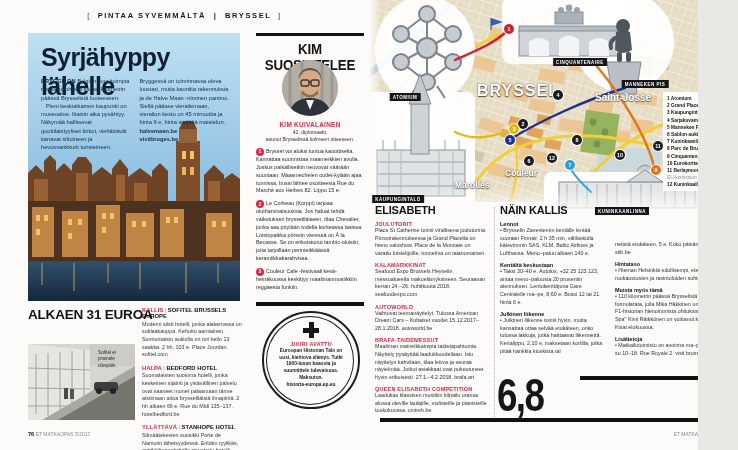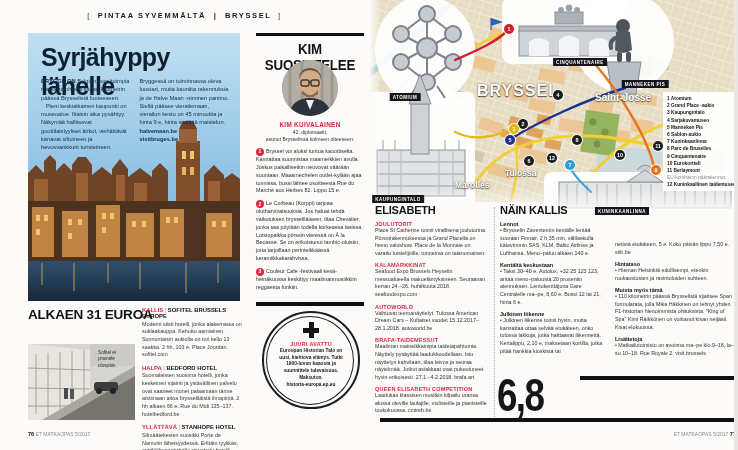--- a/index.html
+++ b/index.html
@@ -1,17 +1,17 @@
 <!DOCTYPE html>
 <html><head>
 <meta charset="utf-8">
 <style>
   html,body{margin:0;padding:0;background:#e9e8e5;}
   .spread{position:relative;width:698px;height:450px;background:#fcfbf9;overflow:hidden;
-          font-family:"Liberation Sans",sans-serif;color:#222;padding-left:36px;}
+          font-family:"Liberation Sans",sans-serif;color:#222;}
   
   .kicker{position:absolute;left:0;top:11px;width:369px;text-align:center;font-size:7.5px;
           font-weight:bold;letter-spacing:1.6px;color:#1a1a1a;}
   .kicker .br{color:#444;font-weight:normal;margin:0 3px;}
   .kicker .dv{margin:0 4px;color:#1a1a1a;}
   
   .bruges{position:absolute;left:28px;top:33px;width:212px;height:268px;overflow:hidden;}
   .bruges svg{position:absolute;left:0;top:0;}
   .headline{position:absolute;left:13px;top:10px;margin:0;font-size:25px;letter-spacing:-0.6px;
             font-weight:700;color:#10202e;}
@@ -466,21 +466,21 @@
       </g>
       <polygon points="122,26 134,22 122,18" fill="#2d63b8"></polygon>
       <line x1="122" y1="18" x2="122" y2="30" stroke="#2d63b8" stroke-width="1.2"></line>
       <rect x="0" y="188" width="369" height="27" fill="url(#fadeb)"></rect>
       <rect x="0" y="0" width="12" height="215" fill="url(#fadel)"></rect>
     </svg>
   </div>
 
   <div class="city-name">BRYSSEL</div>
   <div class="district" style="left:595px;top:92px;font-size:10px">Saint-Josse</div>
-  <div class="district" style="left:505px;top:168px;font-size:8.5px">Tulossa</div>
+  <div class="district" style="left:505px;top:168px;font-size:8.5px">Couleur</div>
   <div class="district" style="left:455px;top:180px;font-size:8.5px">Marolles</div>
   <div class="tag-label" style="left:405px;top:93px">ATOMIUM</div>
   <div class="tag-label" style="left:580px;top:58px">CINQUANTENAIRE</div>
   <div class="tag-label" style="left:645px;top:80px">MANNEKEN PIS</div>
   <div class="tag-label" style="left:398px;top:195px">KAUPUNGINTALO</div>
   <div class="tag-label" style="left:622px;top:207px">KUNINKAANLINNA</div>
 
   <span class="marker m-red" style="left:504px;top:24px">1</span>
   <span class="marker m-black" style="left:518px;top:119px">2</span>
   <span class="marker m-yellow" style="left:509px;top:124px">3</span>

